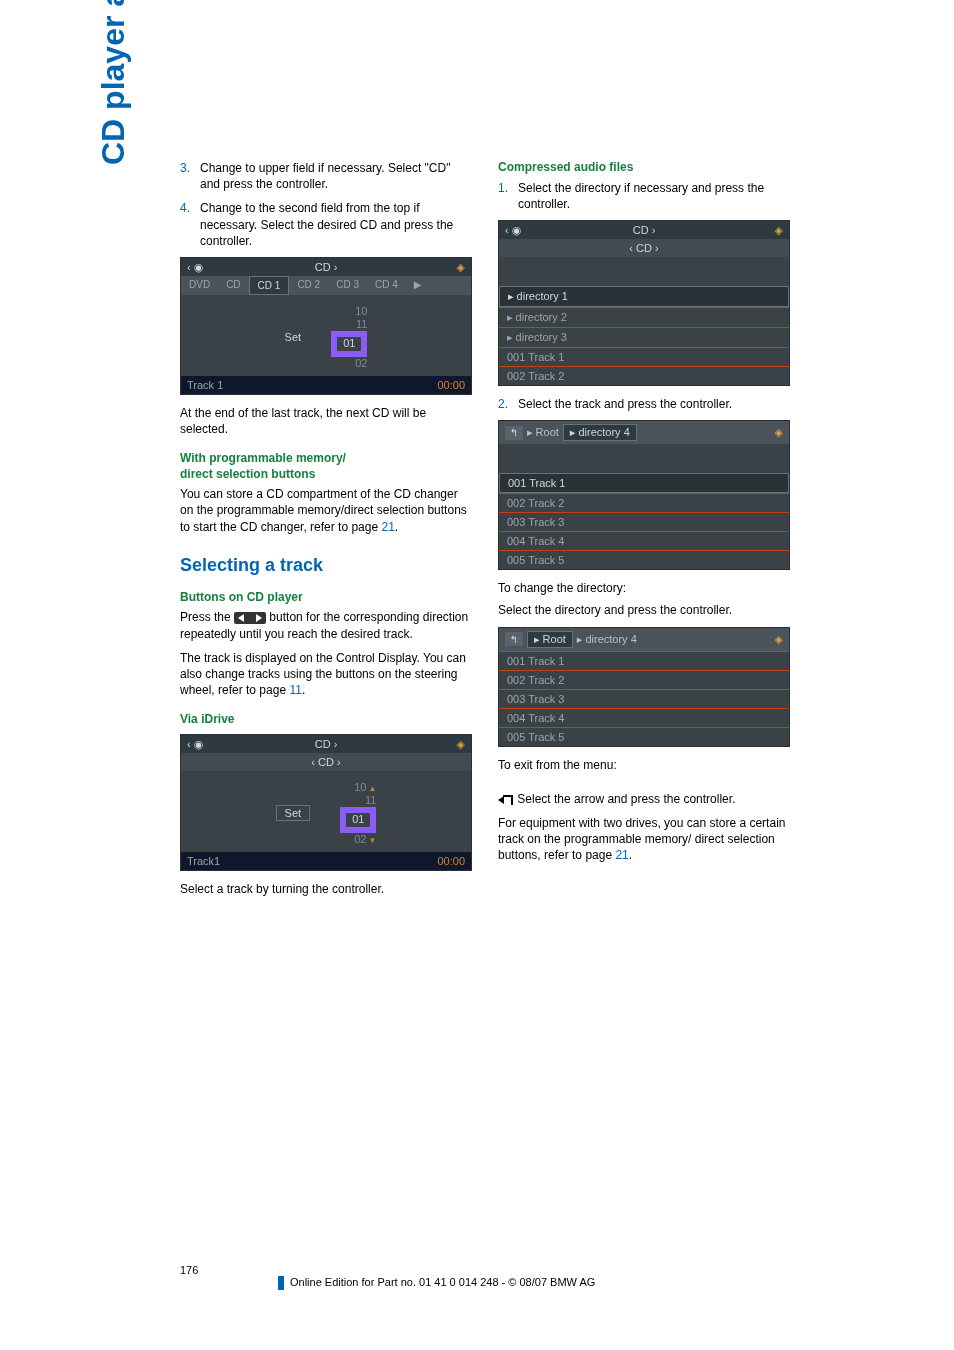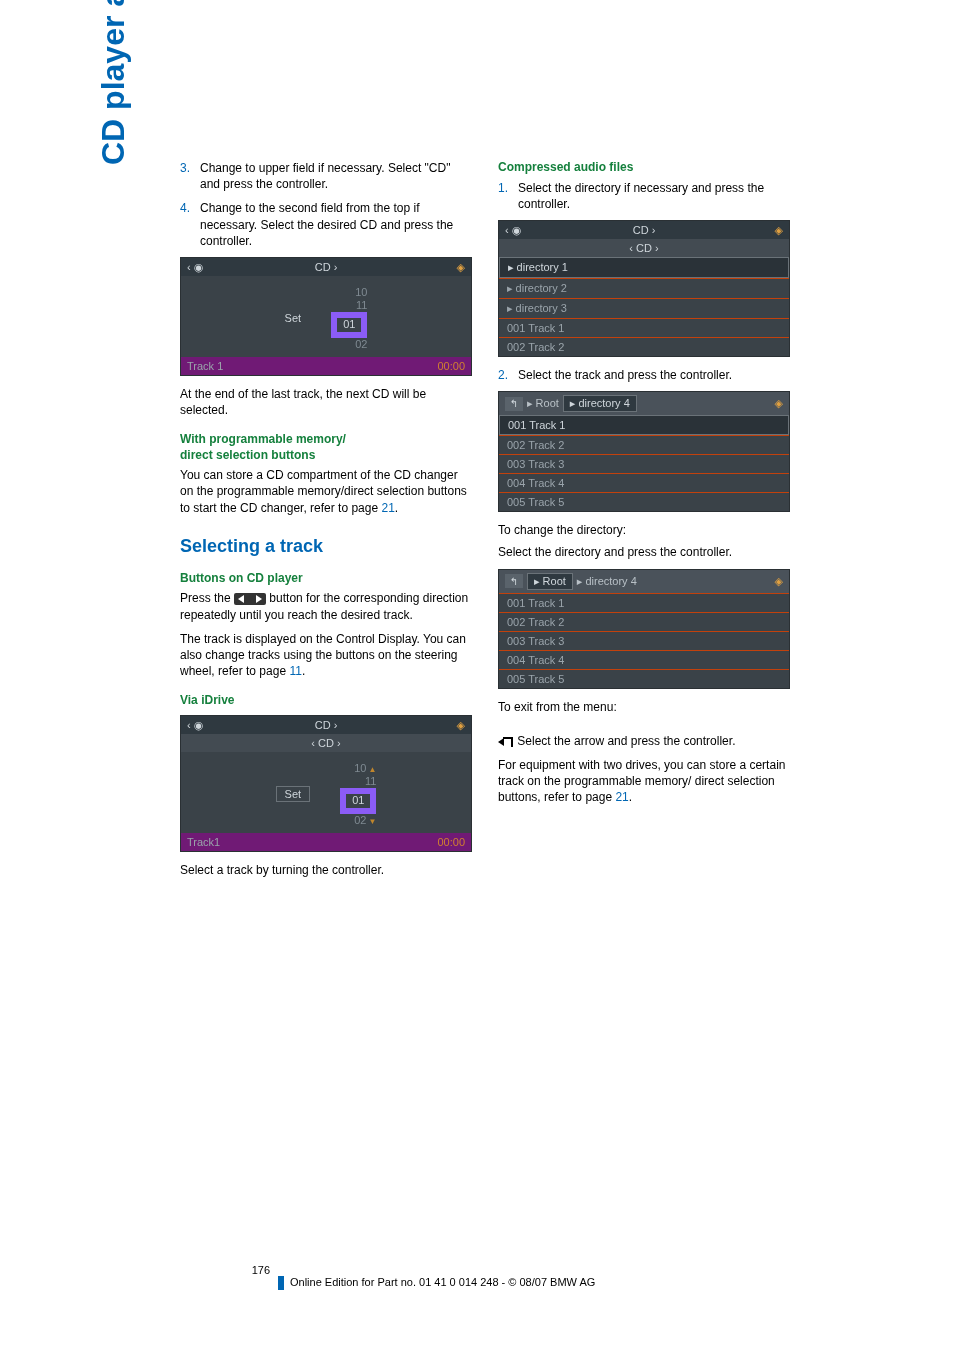--- a/index.html
+++ b/index.html
@@ -157,33 +157,34 @@
     border: 6px solid #8b5cf6;
     padding: 0 6px;
     color: #cfd6db;
     display: inline-block;
   }
   .shot .spin .set { align-self: center; color:#cfd6db; }
   .shot .foot {
     display: flex;
     justify-content: space-between;
     padding: 3px 6px;
-    background: #701a75;
+    background: #0f172a;
     color: #9aa4ab;
   }
   .shot .foot .time { color: #d08030; }
   .shot .list-row {
     padding: 3px 8px;
     color: #9aa4ab;
     border-top: 1px solid #c2410c;
   }
   .shot .list-row.sel {
     background: #2a3238;
     border: 1px solid #6a7278;
     color: #cfd6db;
+    margin-top: 29px;
   }
   .shot .crumb {
     background: #4a525a;
     padding: 3px 6px;
     display: flex;
     gap: 4px;
     align-items: center;
   }
   .shot .crumb .chip {
     background: #2f3940;
@@ -209,21 +210,21 @@
   .page-footer {
     position: absolute;
     left: 180px;
     right: 90px;
     bottom: 60px;
     font-size: 11px;
   }
   .page-footer .pn {
     display: inline-block;
     width: 90px;
-    text-align: right;
+    text-align: left;
     padding-right: 8px;
   }
   .page-footer .bar-strip {
     display: inline-block;
     width: 6px;
     height: 14px;
     background: #0066b3;
     vertical-align: middle;
     margin-right: 6px;
   }
@@ -244,20 +245,29 @@
           <span>Change to upper field if necessary. Select "CD" and press the controller.</span>
         </li>
         <li>
           <span class="num">4.</span>
           <span>Change to the second field from the top if necessary. Select the desired CD and press the controller.</span>
         </li>
       </ol>
 
       <div class="shot">
         <div class="bar"><span class="left">‹ ◉</span><span>CD</span> ›<span class="right">◈</span></div>
+        <div class="tabs">
+          <span>DVD</span>
+          <span>CD</span>
+          <span class="sel">CD 1</span>
+          <span>CD 2</span>
+          <span>CD 3</span>
+          <span>CD 4</span>
+          <span>▶</span>
+        </div>
         <div class="spin">
           <span class="set">Set</span>
           <div class="col-nums">
             <div>10</div>
             <div>11</div>
             <div class="hl">01</div>
             <div>02</div>
           </div>
         </div>
         <div class="foot">

